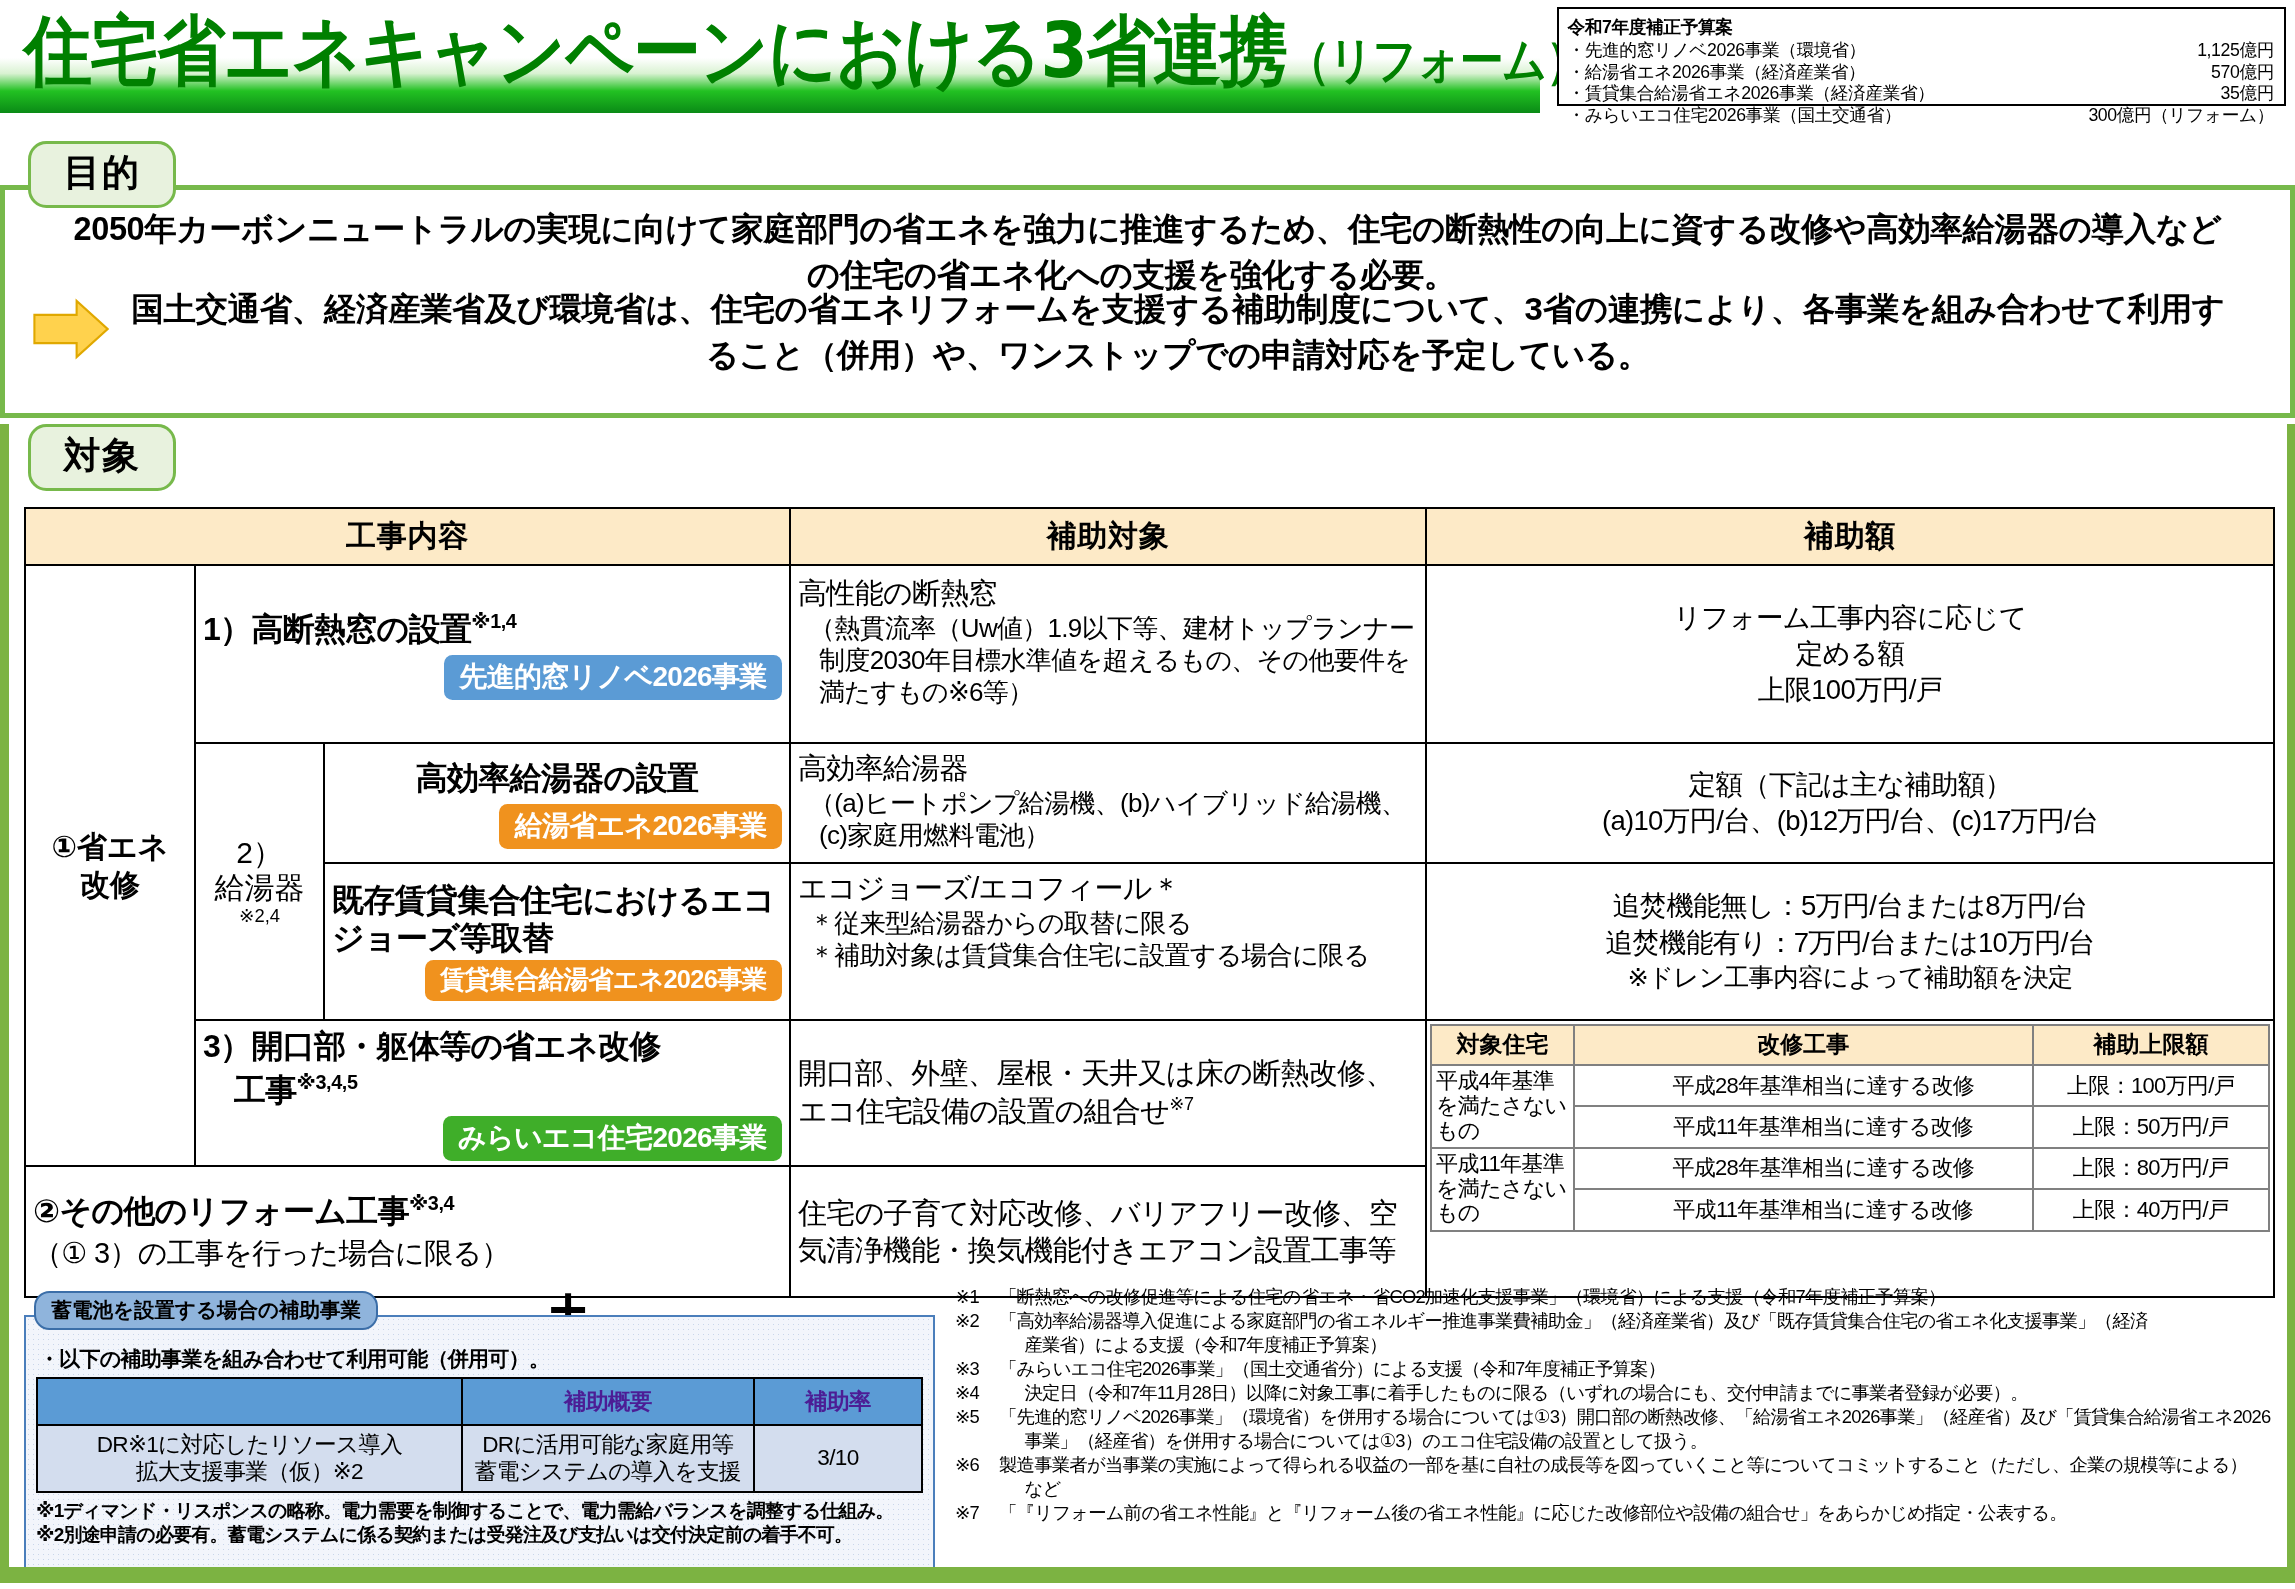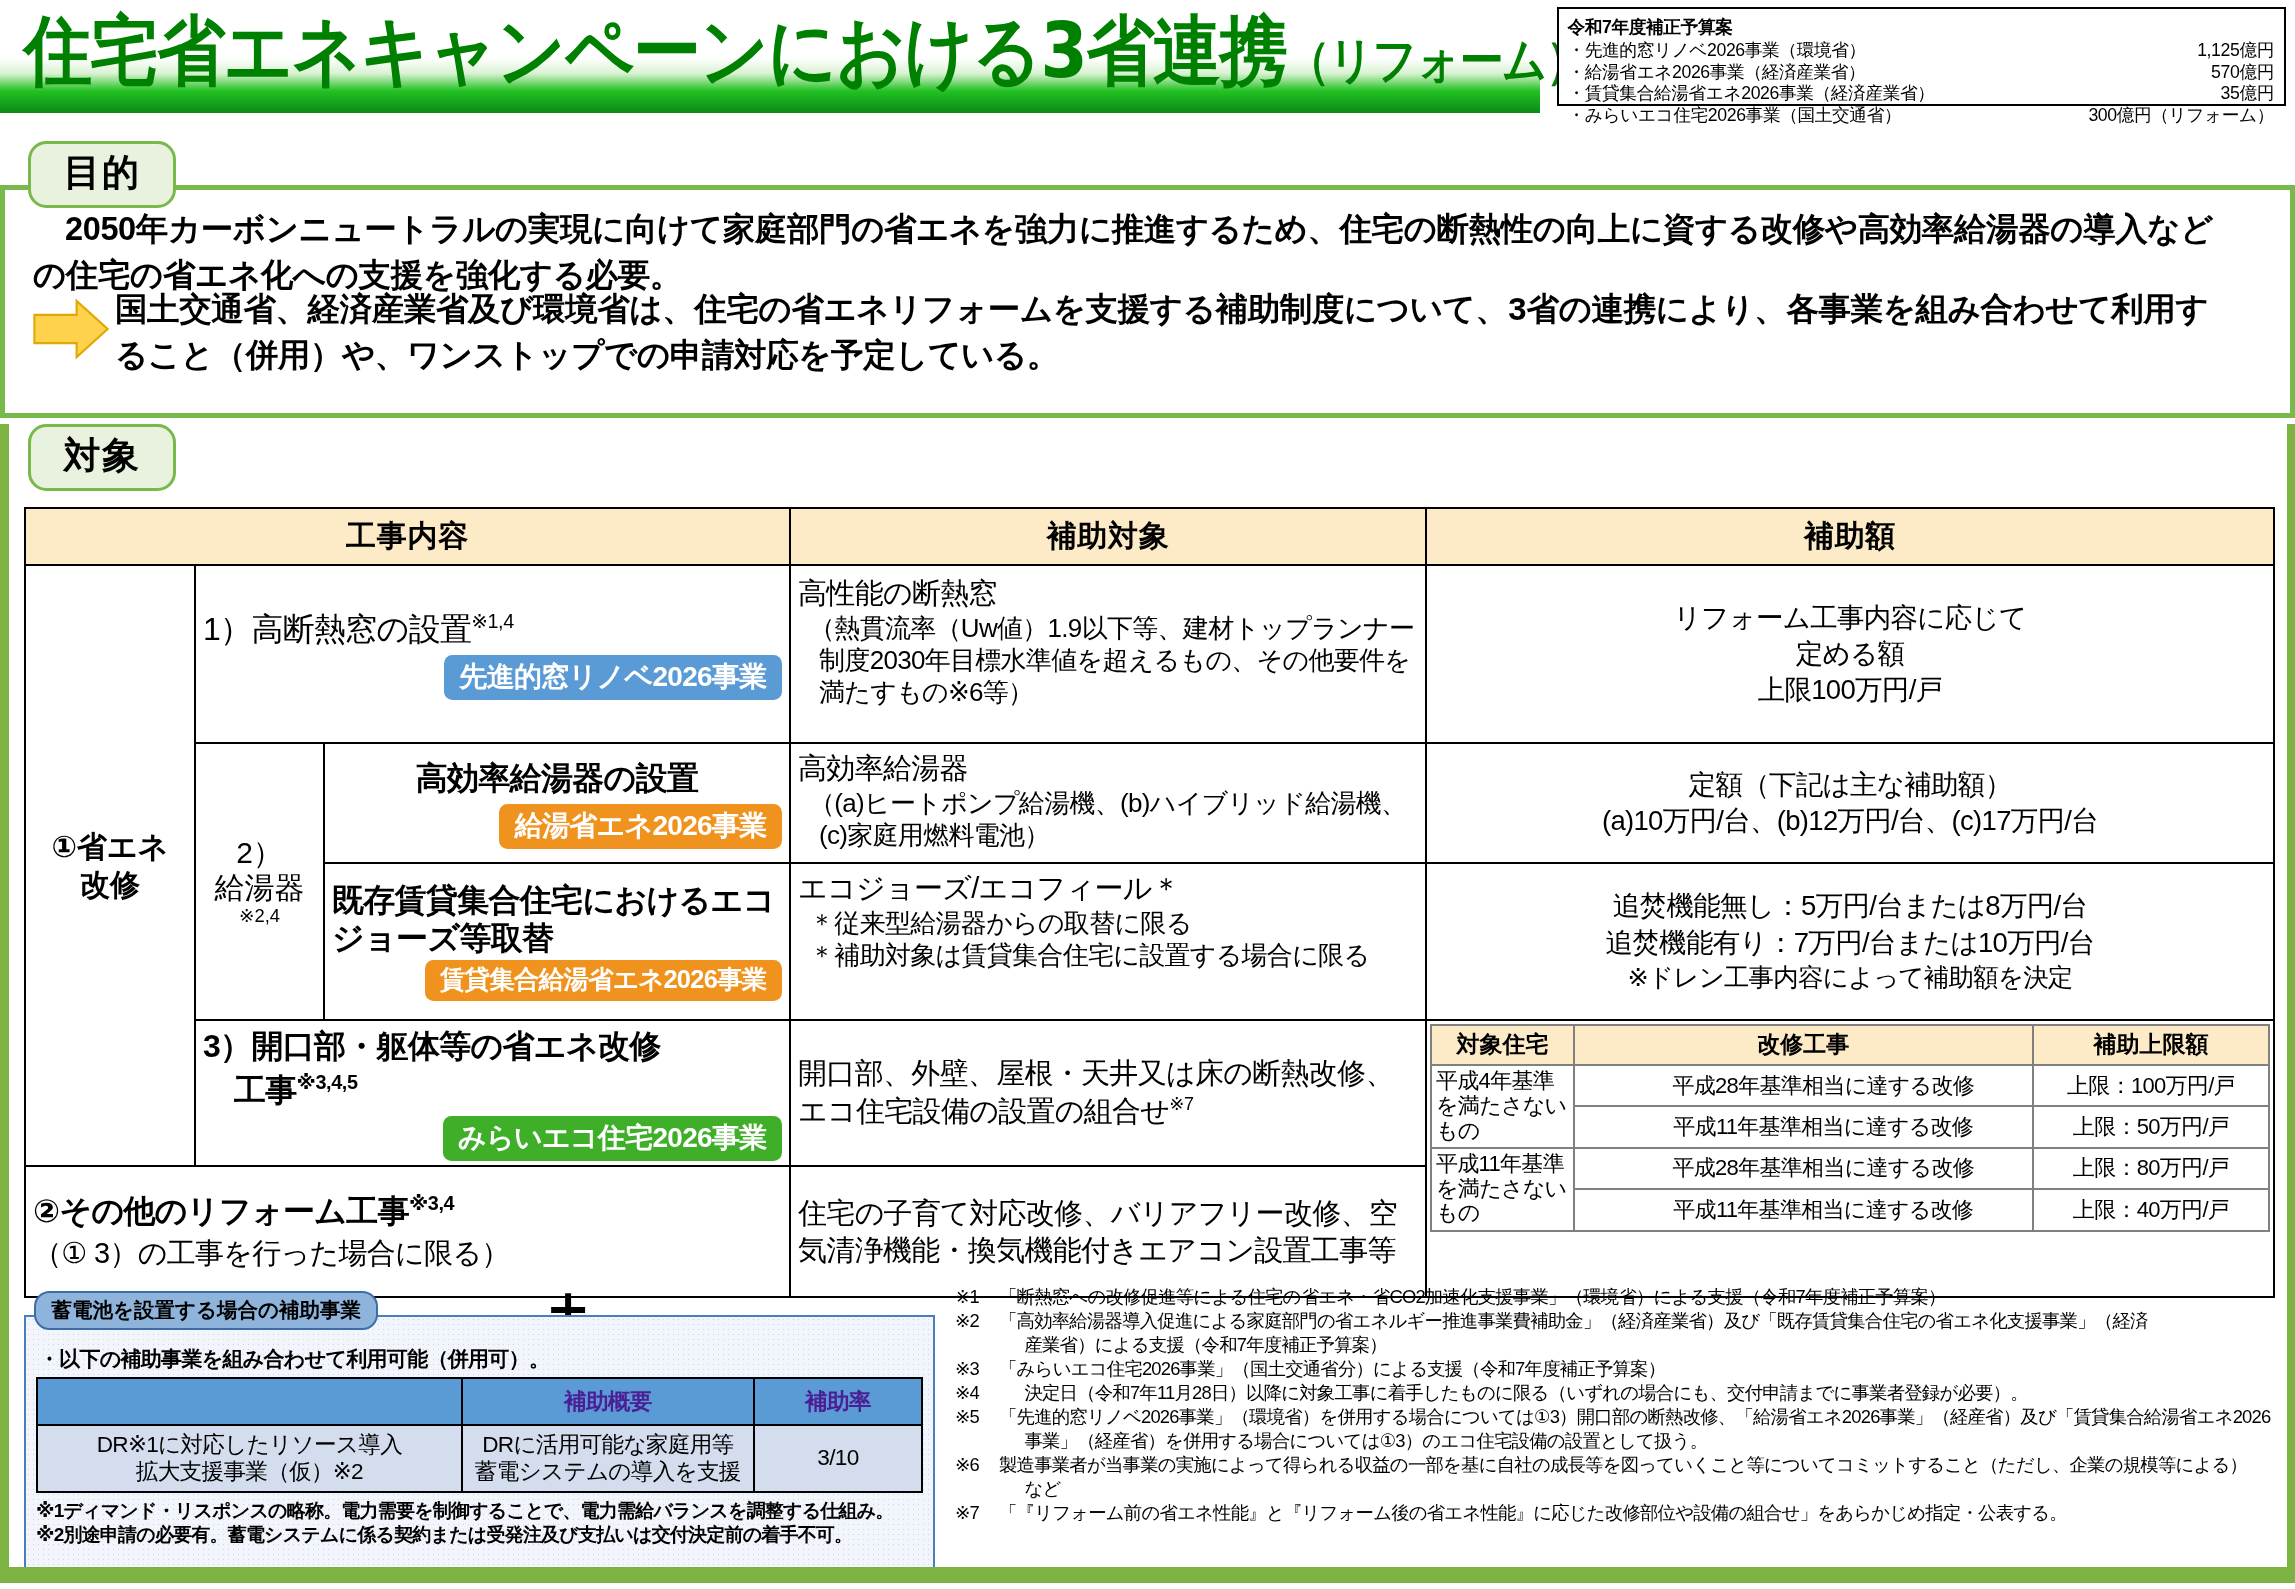--- a/index.html
+++ b/index.html
@@ -166,21 +166,21 @@
     <div class="budget-row">
         <span class="lbl">・賃貸集合給湯省エネ2026事業（経済産業省）</span>
         <span class="amt">35億円</span>
       </div>
     <div class="budget-row">
         <span class="lbl">・みらいエコ住宅2026事業（国土交通省）</span>
         <span class="amt">300億円（リフォーム）</span>
       </div>
   </div>
 
-  <div class="section" style="left:0;top:141px;width:2295px;height:297px;">
+  <div class="section" style="left:0;top:141px;width:2295px;height:297px;text-align:center;">
     <div class="tab">目的</div>
     <div class="frame" style="top:44px;width:2295px;height:233px;">
       <div class="mokuteki-body">
         <div class="p1">　2050年カーボンニュートラルの実現に向けて家庭部門の省エネを強力に推進するため、住宅の断熱性の向上に資する改修や高効率給湯器の導入などの住宅の省エネ化への支援を強化する必要。</div>
         <svg class="arrow" viewBox="0 0 108 96">
           <polygon points="2,28 62,28 62,8 106,48 62,88 62,68 2,68" fill="#ffd24d" stroke="#e0a800" stroke-width="3"></polygon>
         </svg>
         <div class="p2">国土交通省、経済産業省及び環境省は、住宅の省エネリフォームを支援する補助制度について、3省の連携により、各事業を組み合わせて利用すること（併用）や、ワンストップでの申請対応を予定している。</div>
       </div>
     </div>
@@ -208,21 +208,21 @@
       </tr>
     </thead>
     <tbody>
 
       <tr style="height:178px;">
         <td rowspan="4" class="center cw vcenter" style="font-size:30px;line-height:1.25;">
           <span>①省エネ</span><br>
           <span>改修</span>
         </td>
         <td colspan="2">
-          <div style="font-size:32px;font-weight:400;letter-spacing:-0.7px;"><span>1）高断熱窓の設置</span><span class="sup">※1,4</span></div>
+          <div style="font-size:32px;font-weight:700;letter-spacing:-0.7px;"><span>1）高断熱窓の設置</span><span class="sup">※1,4</span></div>
           <div class="badge-row"><span class="badge" style="background:#5b9bd5;">先進的窓リノベ2026事業</span></div>
         </td>
         <td class="cell-desc" style="vertical-align:top;padding-top:10px;">
           <div style="font-size:29px;">高性能の断熱窓</div>
           <div class="ind">（熱貫流率（Uw値）1.9以下等、建材トップランナー制度2030年目標水準値を超えるもの、その他要件を満たすもの※6等）</div>
         </td>
         <td class="cell-amt">
           <div>リフォーム工事内容に応じて</div>
           <div>定める額</div>
           <div>上限100万円/戸</div>

